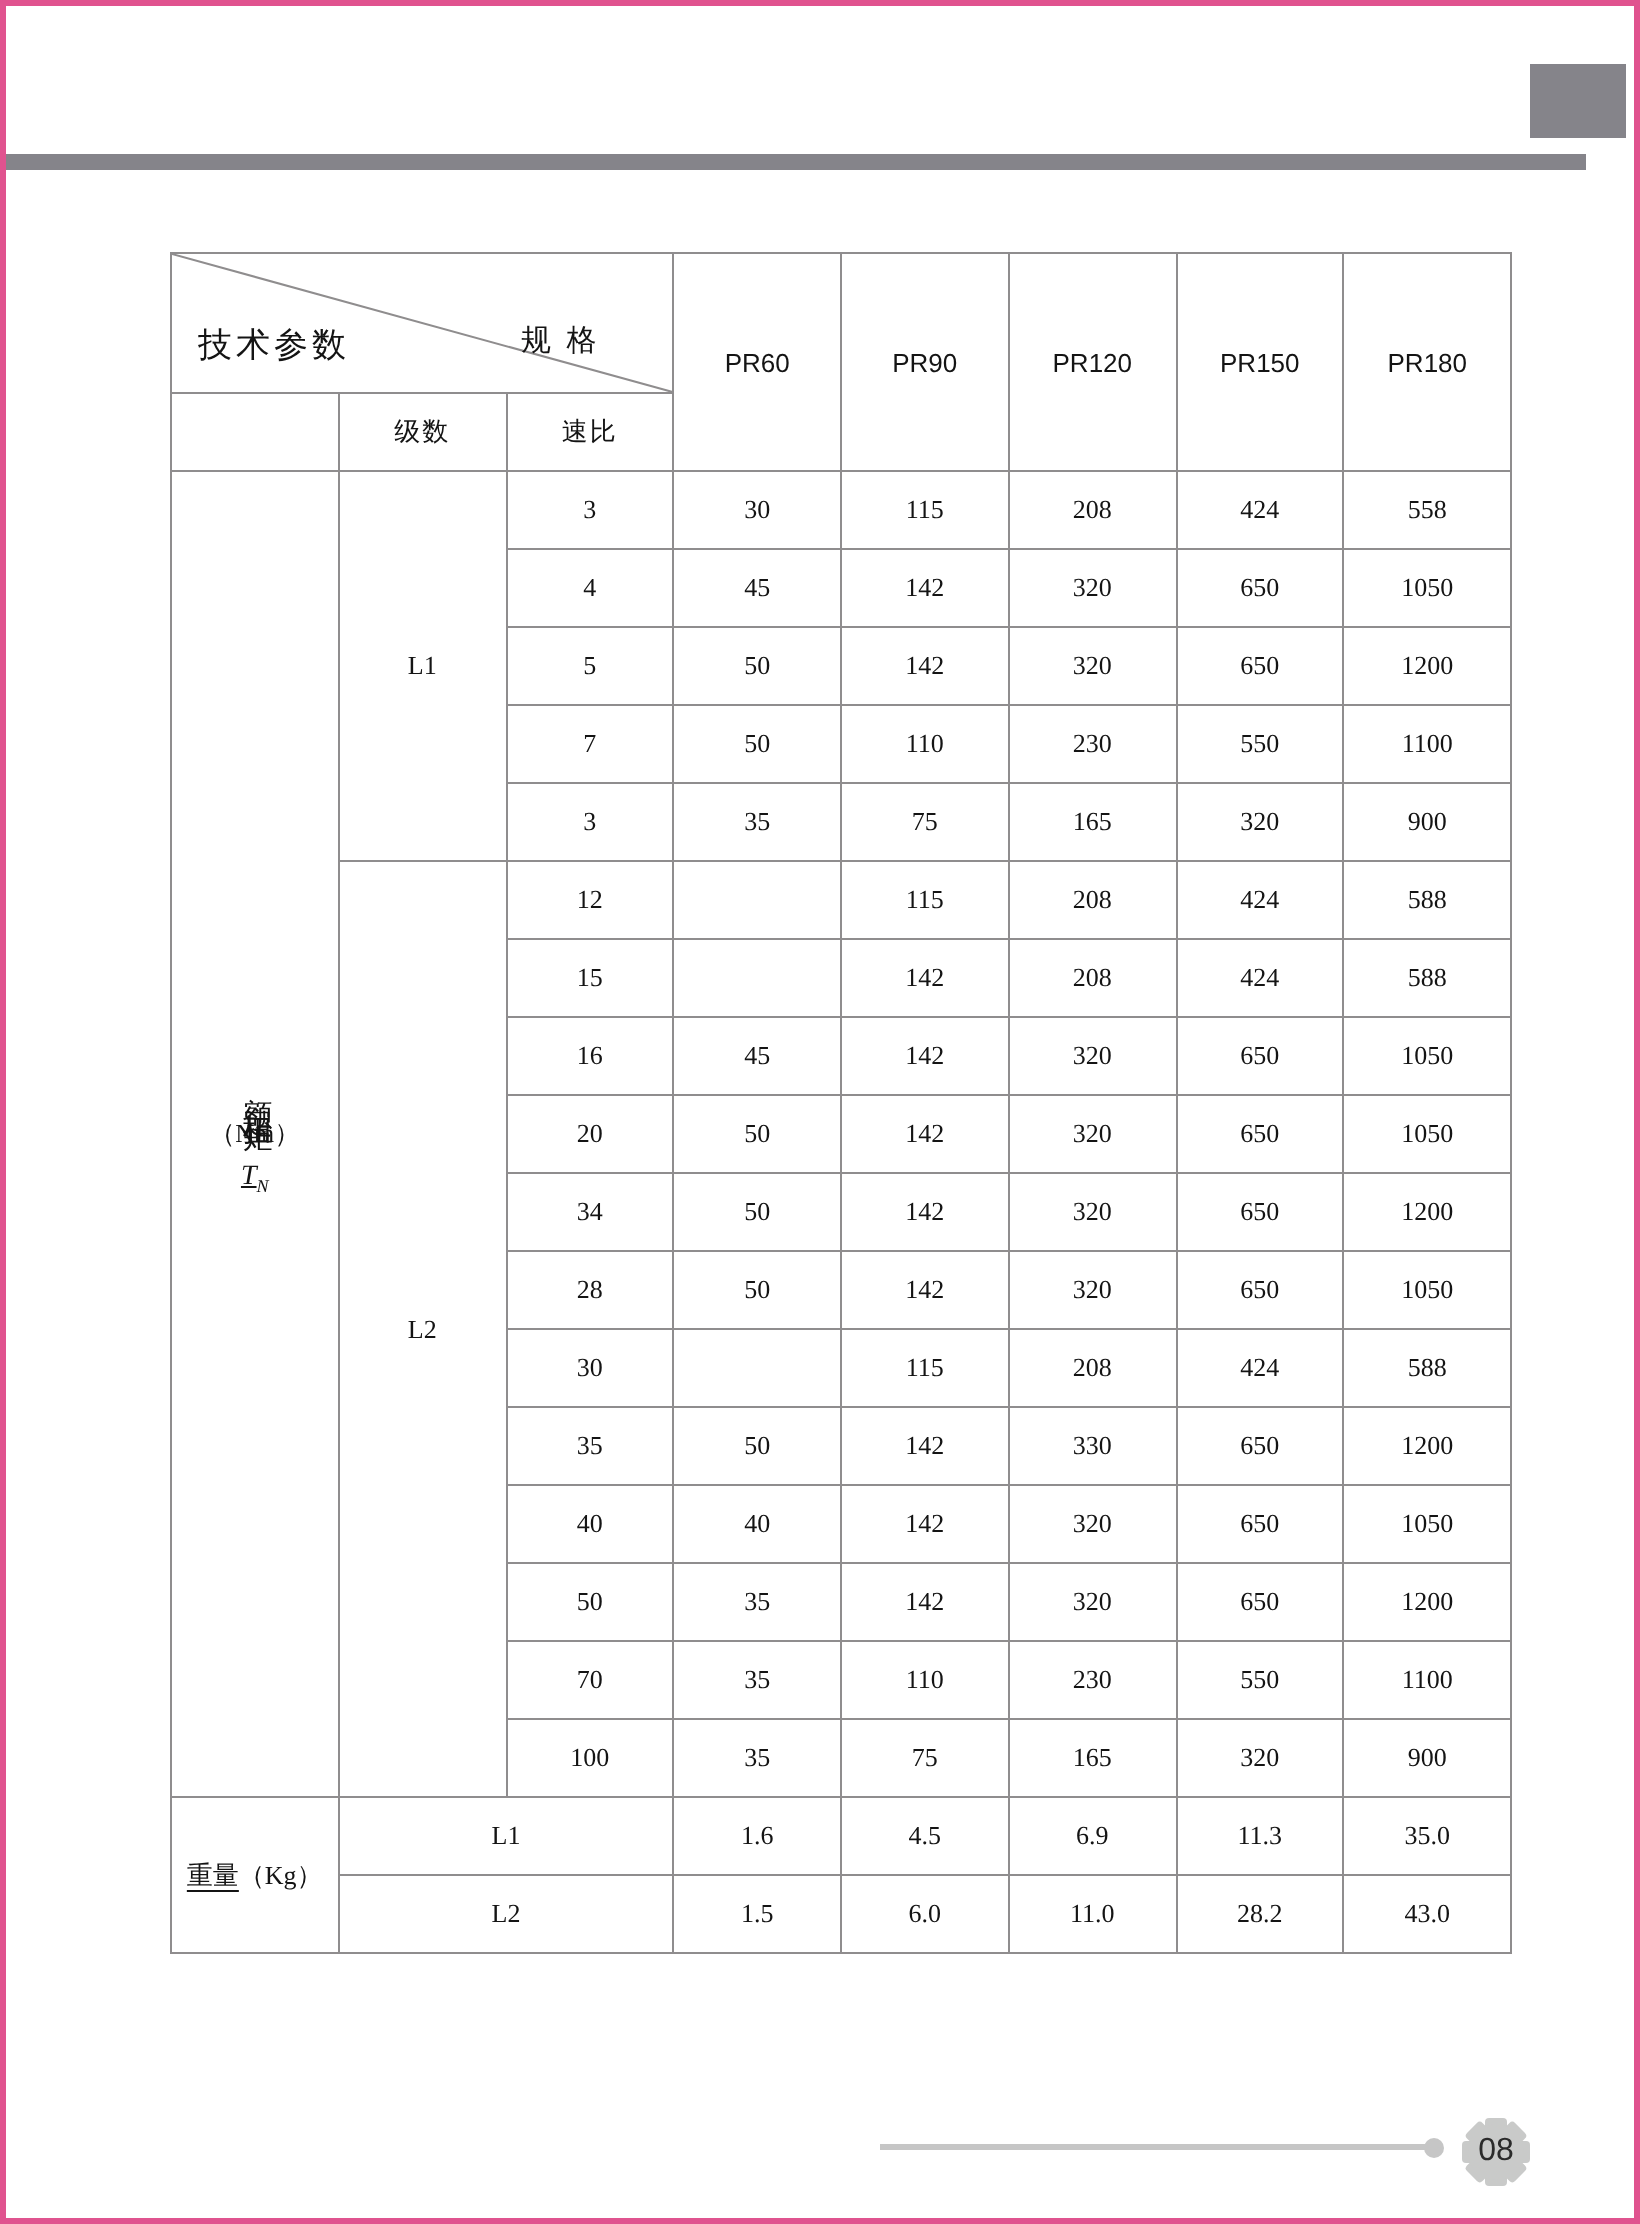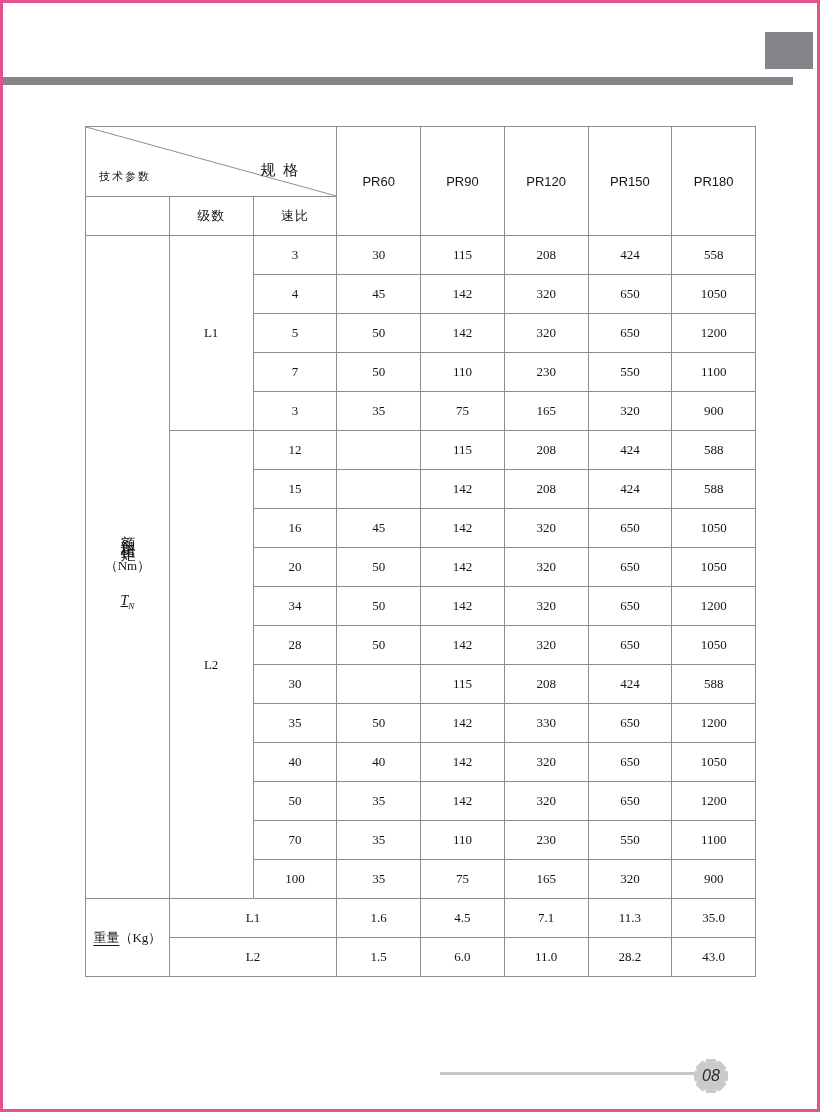--- a/index.html
+++ b/index.html
@@ -22,35 +22,35 @@
   }
   tr.r-head1{height:70px;}
   tr.r-head2{height:39px;}
   tr.r-data{height:39px;}
   td.shade{background:#d8d4cd;}
   td.model-cell{font-family:Liberation Sans, sans-serif;font-size:14px;font-weight:normal;}
   td.cn{font-size:15px;letter-spacing:1px;}
   td.diag-cell{position:relative;}
   .diag-line{position:absolute;inset:0;width:100%;height:100%;display:block;}
   .diag-top{position:absolute;top:34px;right:36px;font-size:15px;letter-spacing:2px;}
-  .diag-bottom{position:absolute;bottom:12px;left:13px;font-size:11px;letter-spacing:2px;}
+  .diag-bottom{position:absolute;bottom:12px;left:13px;font-size:17px;letter-spacing:2px;}
   td.stage-cell{font-size:14px;}
   td.torque-cell{background:#fff;}
-  .torque-wrap{display:flex;flex-direction:column;align-items:center;justify-content:center;gap:18px;}
+  .torque-wrap{display:flex;flex-direction:column;align-items:center;justify-content:center;gap:5px;}
   .v-text{writing-mode:vertical-rl;text-orientation:upright;font-size:15px;letter-spacing:4px;}
   .torque-unit{font-size:13px;}
   .torque-sym{font-style:italic;font-size:14px;text-decoration:underline;}
   .torque-sym sub{font-size:9px;}
   td.weight-cell{font-size:15px;background:#fff;}
   td.weight-cell .u{text-decoration:underline;text-underline-offset:3px;}
 
   
   .footer-rule{position:absolute;left:440px;top:1072px;width:278px;height:3px;background:#c6c6c6;}
   .footer-dot{position:absolute;left:712px;top:1069px;width:10px;height:10px;border-radius:50%;background:#c6c6c6;}
-  .gear{position:absolute;left:689px;top:1054px;width:44px;height:44px;font-style:italic;}
+  .gear{position:absolute;left:726px;top:1054px;width:44px;height:44px;}
   .gear svg{position:absolute;inset:0;}
   .gear .pgnum{
     position:absolute;inset:0;display:flex;align-items:center;justify-content:center;
     font-family:"Liberation Sans","DejaVu Sans",sans-serif;font-size:16px;color:#2b2b2b;
   }
 </style>
 </head>
 <body>
 
 <div class="page-frame"></div>
@@ -231,21 +231,21 @@
         <td class="shade">75</td>
         <td class="shade">165</td>
         <td class="shade">320</td>
         <td class="shade">900</td>
       </tr>
       <tr class="r-data">
         <td class="weight-cell" rowspan="2"><span class="u">重量</span><span>（Kg）</span></td>
         <td class="stage-cell" colspan="2">L1</td>
         <td>1.6</td>
         <td>4.5</td>
-        <td>7.1</td>
+        <td>6.9</td>
         <td>11.3</td>
         <td>35.0</td>
       </tr>
       <tr class="r-data">
         <td class="stage-cell shade" colspan="2">L2</td>
         <td class="shade">1.5</td>
         <td class="shade">6.0</td>
         <td class="shade">11.0</td>
         <td class="shade">28.2</td>
         <td class="shade">43.0</td>

